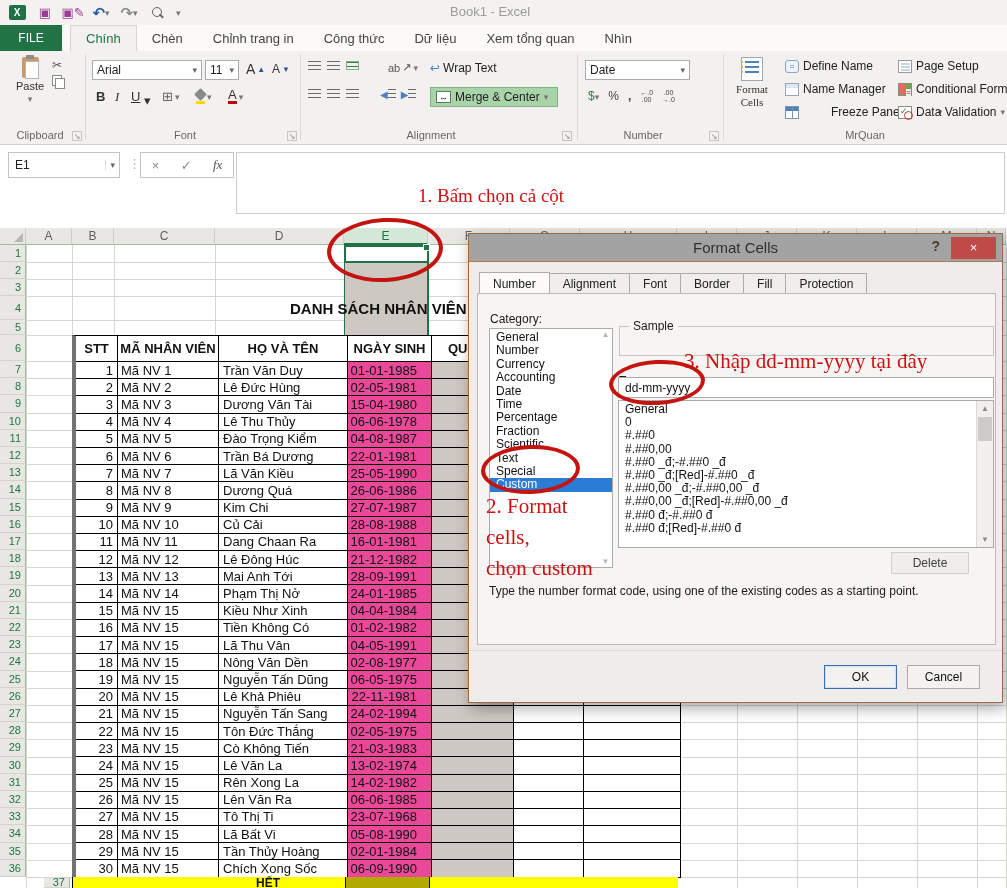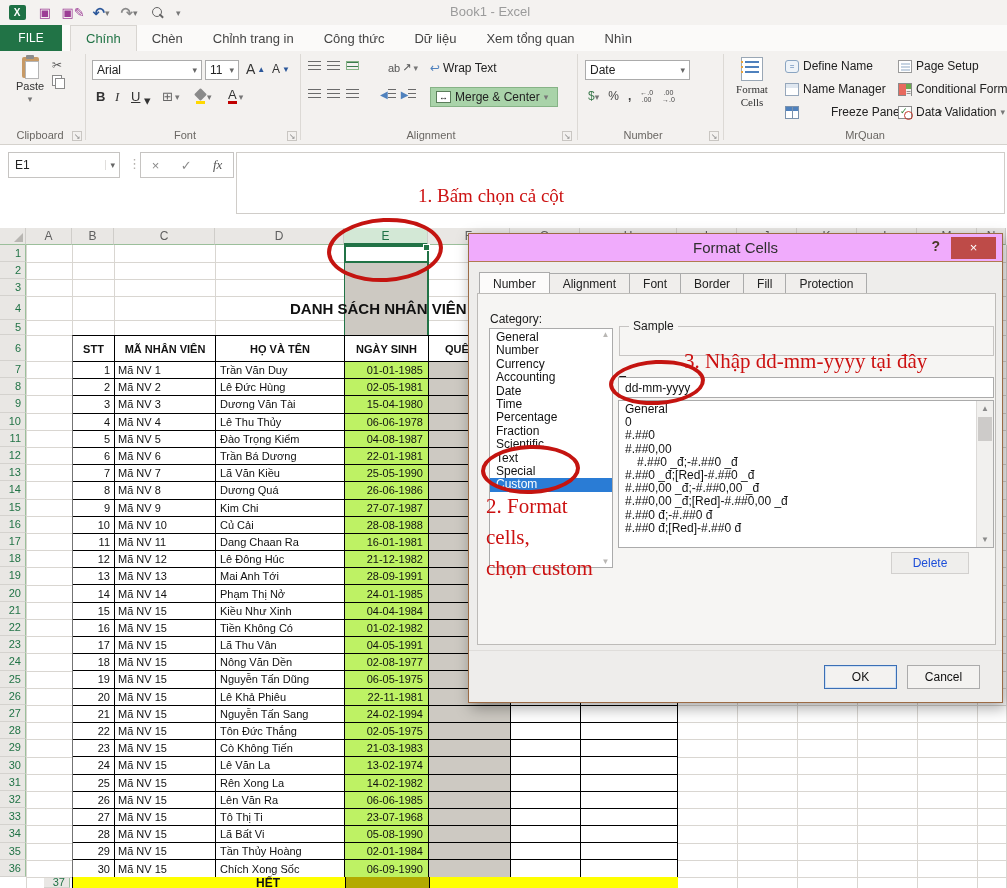--- a/index.html
+++ b/index.html
@@ -82,39 +82,39 @@
 
   
   .sheet { position:absolute; left:0; top:216px; width:1007px; height:672px; background:#fff; }
   .corner { position:absolute; left:0; top:12px; width:26px; height:17px; background:#e9e7e4; border-right:1px solid #cfcdc9; border-bottom:1px solid #9bbf9b; }
   .corner::after { content:""; position:absolute; right:2px; bottom:2px; border-left:9px solid transparent; border-bottom:9px solid #b8b6b2; }
   .colhdr { position:absolute; top:12px; height:17px; background:#e9e7e4; color:#5f5f5f; font-size:12px; text-align:center; line-height:17px; border-right:1px solid #cfcdc9; border-bottom:1px solid #9bbf9b; }
   .colhdr.sel { background:#d3e8d6; color:#1e7145; border-bottom:2px solid #217346; }
   .rowhdr { position:absolute; left:0; width:26px; background:#e9e7e4; color:#217346; font-size:11px; text-align:right; padding-right:4px; border-right:1px solid #9bbf9b; border-bottom:1px solid #d4d2ce; }
   .vline,.hline { position:absolute; background:#d9d6d1; }
   .sheet-title { position:absolute; left:290px; top:84px; font-size:15px; font-weight:bold; color:#111; white-space:nowrap; z-index:3; }
-  .etable { position:absolute; left:72px; top:119px; display:grid; grid-template-columns:42px 101px 129px 84px 82px 70px 97px; grid-template-rows:26px repeat(30,17.2px); border-left:1px solid #737373; border-top:1px solid #000; z-index:3; background:#fff; font-size:11px; color:#111; }
+  .etable { position:absolute; left:72px; top:119px; display:grid; grid-template-columns:42px 101px 129px 84px 82px 70px 97px; grid-template-rows:26px repeat(30,17.2px); border-left:4px solid #737373; border-top:1px solid #000; z-index:3; background:#fff; font-size:13px; color:#111; }
   .etable > div { border-right:1px solid #000; border-bottom:1px solid #000; overflow:hidden; white-space:nowrap; display:flex; align-items:center; }
   .etable .hd { font-weight:bold; justify-content:center; }
   .etable .hd.fcol { justify-content:flex-start; padding-left:16px; }
   .etable .stt { justify-content:flex-end; padding-right:4px; }
   .etable .code { padding-left:3px; }
   .etable .nm { padding-left:4px; }
-  .etable .dob { justify-content:flex-end; padding-right:5px; background:#bef264; }
+  .etable .dob { justify-content:flex-end; padding-right:14px; background:#ec4899; }
   .etable .ecell { background:#cdc9c2; }
   .e1cell { position:absolute; left:344px; top:29px; width:85px; height:18px; background:#fff; border:2px solid #217346; z-index:4; }
   .e1cell::after { content:""; position:absolute; right:-3px; top:-3px; width:5px; height:5px; background:#217346; border:1px solid #fff; }
   .eshade { position:absolute; left:344px; top:46px; width:85px; height:73px; background:#cdc9c2; border-left:1px solid #217346; border-right:2px solid #217346; z-index:2; }
   .footer-row { position:absolute; left:72px; top:661px; width:606px; height:11px; background:#ffff00; z-index:3; border-left:1px solid #000; }
   .footer-row .eseg { position:absolute; left:272px; top:0; width:85px; height:11px; background:#b3aa00; border-left:1px solid #000; border-right:1px solid #000; }
   .footer-row .het { position:absolute; left:160px; width:70px; text-align:center; font-size:12px; font-weight:bold; color:#111; line-height:13px; }
 
   
   .dialog { position:absolute; left:468px; top:233px; width:535px; height:470px; background:#eeedeb; border:1px solid #9c6b45; box-shadow:3px 5px 14px rgba(0,0,0,.35); z-index:40; }
-  .dlg-title { position:absolute; left:0; top:0; width:100%; height:28px; background:#f0abfc; border-bottom:1px solid #b07a50; }
+  .dlg-title { position:absolute; left:0; top:0; width:100%; height:28px; background:#a3a3a3; border-bottom:1px solid #b07a50; }
   .dlg-title .t { position:absolute; left:0; right:0; top:5px; text-align:center; font-size:15px; color:#2f2f2f; }
   .dlg-help { position:absolute; right:62px; top:4px; color:#4a3a28; font-size:14px; font-weight:bold; }
   .dlg-close { position:absolute; right:6px; top:3px; width:45px; height:22px; background:#be4b48; color:#fff; font-size:13px; text-align:center; line-height:22px; }
   .dlg-tabs { position:absolute; left:10px; top:39px; display:flex; }
   .dtab { padding:3px 13px; font-size:12px; color:#222; background:#f0eeec; border:1px solid #ababab; border-left:none; }
   .dtab:first-child { border-left:1px solid #ababab; }
   .dtab.sel { background:#fcfbfa; border-bottom:1px solid #fcfbfa; position:relative; top:-1px; padding-top:4px; }
   .dlg-page { position:absolute; left:8px; top:59px; width:519px; height:352px; background:#f6f5f3; border:1px solid #bdbbb8; }
   .dlg-lbl { position:absolute; font-size:12px; color:#1a1a1a; }
   .cat-list { position:absolute; left:20px; top:94px; width:124px; height:240px; background:#fff; border:1px solid #ababab; font-size:12px; color:#111; padding-top:2px; }
@@ -124,21 +124,21 @@
   .cat-scroll .dn { position:absolute; bottom:0; left:0; right:0; }
   .sample-box { position:absolute; left:150px; top:92px; width:375px; height:30px; border:1px solid #c6c4c2; }
   .sample-lbl { position:absolute; left:160px; top:85px; background:#f6f5f3; padding:0 4px; font-size:12px; color:#1a1a1a; }
   .type-input { position:absolute; left:149px; top:143px; width:376px; height:21px; background:#fff; border:1px solid #ababab; font-size:12px; color:#111; line-height:20px; padding-left:6px; }
   .code-list { position:absolute; left:149px; top:166px; width:376px; height:148px; background:#fff; border:1px solid #ababab; font-size:12px; color:#111; padding-top:2px; }
   .code-item { height:13.2px; line-height:13.2px; padding-left:6px; white-space:nowrap; }
   .code-scroll { position:absolute; right:0; top:0; bottom:0; width:17px; background:#f1f0ee; border-left:1px solid #dcdad8; }
   .code-scroll .up,.code-scroll .dn { position:absolute; left:0; width:100%; height:15px; color:#8a8a8a; font-size:8px; text-align:center; line-height:15px; }
   .code-scroll .dn { bottom:0; }
   .code-scroll .thumb { position:absolute; left:1px; top:16px; width:14px; height:24px; background:#cdcbc9; }
-  .del-btn { position:absolute; left:422px; top:318px; width:78px; height:22px; background:#efeeec; border:1px solid #d2d0ce; color:#1d4ed8; font-size:12px; text-align:center; line-height:20px; }
+  .del-btn { position:absolute; left:422px; top:318px; width:78px; height:22px; background:#efeeec; border:1px solid #d2d0ce; color:#404040; font-size:12px; text-align:center; line-height:20px; }
   .dlg-desc { position:absolute; left:20px; top:350px; width:495px; font-size:12px; color:#1a1a1a; }
   .dlg-footer { position:absolute; left:0; bottom:0; width:100%; height:52px; background:#eeedeb; border-top:1px solid #dfddda; }
   .btn { position:absolute; top:14px; width:73px; height:24px; font-size:12px; text-align:center; line-height:22px; color:#111; background:#f3f2f0; }
   .btn.ok { left:355px; border:1px solid #3b6fb5; box-shadow:0 0 0 1px #cfe0f3 inset; }
   .btn.cancel { left:438px; border:1px solid #ababab; }
 
   
   .ellipse { position:absolute; border:4px solid #c41410; border-radius:50%; z-index:60; }
   .ann { position:absolute; font-family:"Liberation Serif","DejaVu Serif",serif; color:#cc1111; z-index:60; white-space:nowrap; }
 </style>
@@ -686,28 +686,29 @@
     <div class="code-list" id="code-list">
       <div class="code-scroll">
         <span class="up">▲</span>
           <span class="thumb"></span>
           <span class="dn">▼</span>
       </div>
     <div class="code-item" style="width: 355px;">General</div>
         <div class="code-item" style="width: 355px;">0</div>
         <div class="code-item" style="width: 355px;">#.##0</div>
         <div class="code-item" style="width: 355px;">#.##0,00</div>
-        <div class="code-item" style="width: 355px; margin-left: 12px;">#.##0 _đ;-#.##0 _đ</div>
+        <div class="code-item" style="width: 355px;">#.##0 _đ;-#.##0 _đ</div>
         <div class="code-item" style="width: 355px;">#.##0 _đ;[Red]-#.##0 _đ</div>
         <div class="code-item" style="width: 355px;">#.##0,00 _đ;-#.##0,00 _đ</div>
         <div class="code-item" style="width: 355px;">#.##0,00 _đ;[Red]-#.##0,00 _đ</div>
         <div class="code-item" style="width: 355px;">#.##0 đ;-#.##0 đ</div>
         <div class="code-item" style="width: 355px;">#.##0 đ;[Red]-#.##0 đ</div>
       </div>
     <div class="del-btn">Delete</div>
+    <div class="dlg-desc">Type the number format code, using one of the existing codes as a starting point.</div>
     <div class="dlg-footer">
       <div class="btn ok">OK</div>
       <div class="btn cancel">Cancel</div>
     </div>
   </div>
 
   <div class="ellipse" style="left:327px; top:218px; width:116px; height:64px; transform:rotate(-3deg);"></div>
   <div class="ann" style="left:418px; top:185px; font-size:19px;">1. Bấm chọn cả cột</div>
   <div class="ellipse" style="left:481px; top:445px; width:99px; height:49px; transform:rotate(-2deg);"></div>
   <div class="ann" style="left:486px; top:491px; font-size:21px; line-height:31px; white-space:normal; width:130px;">

